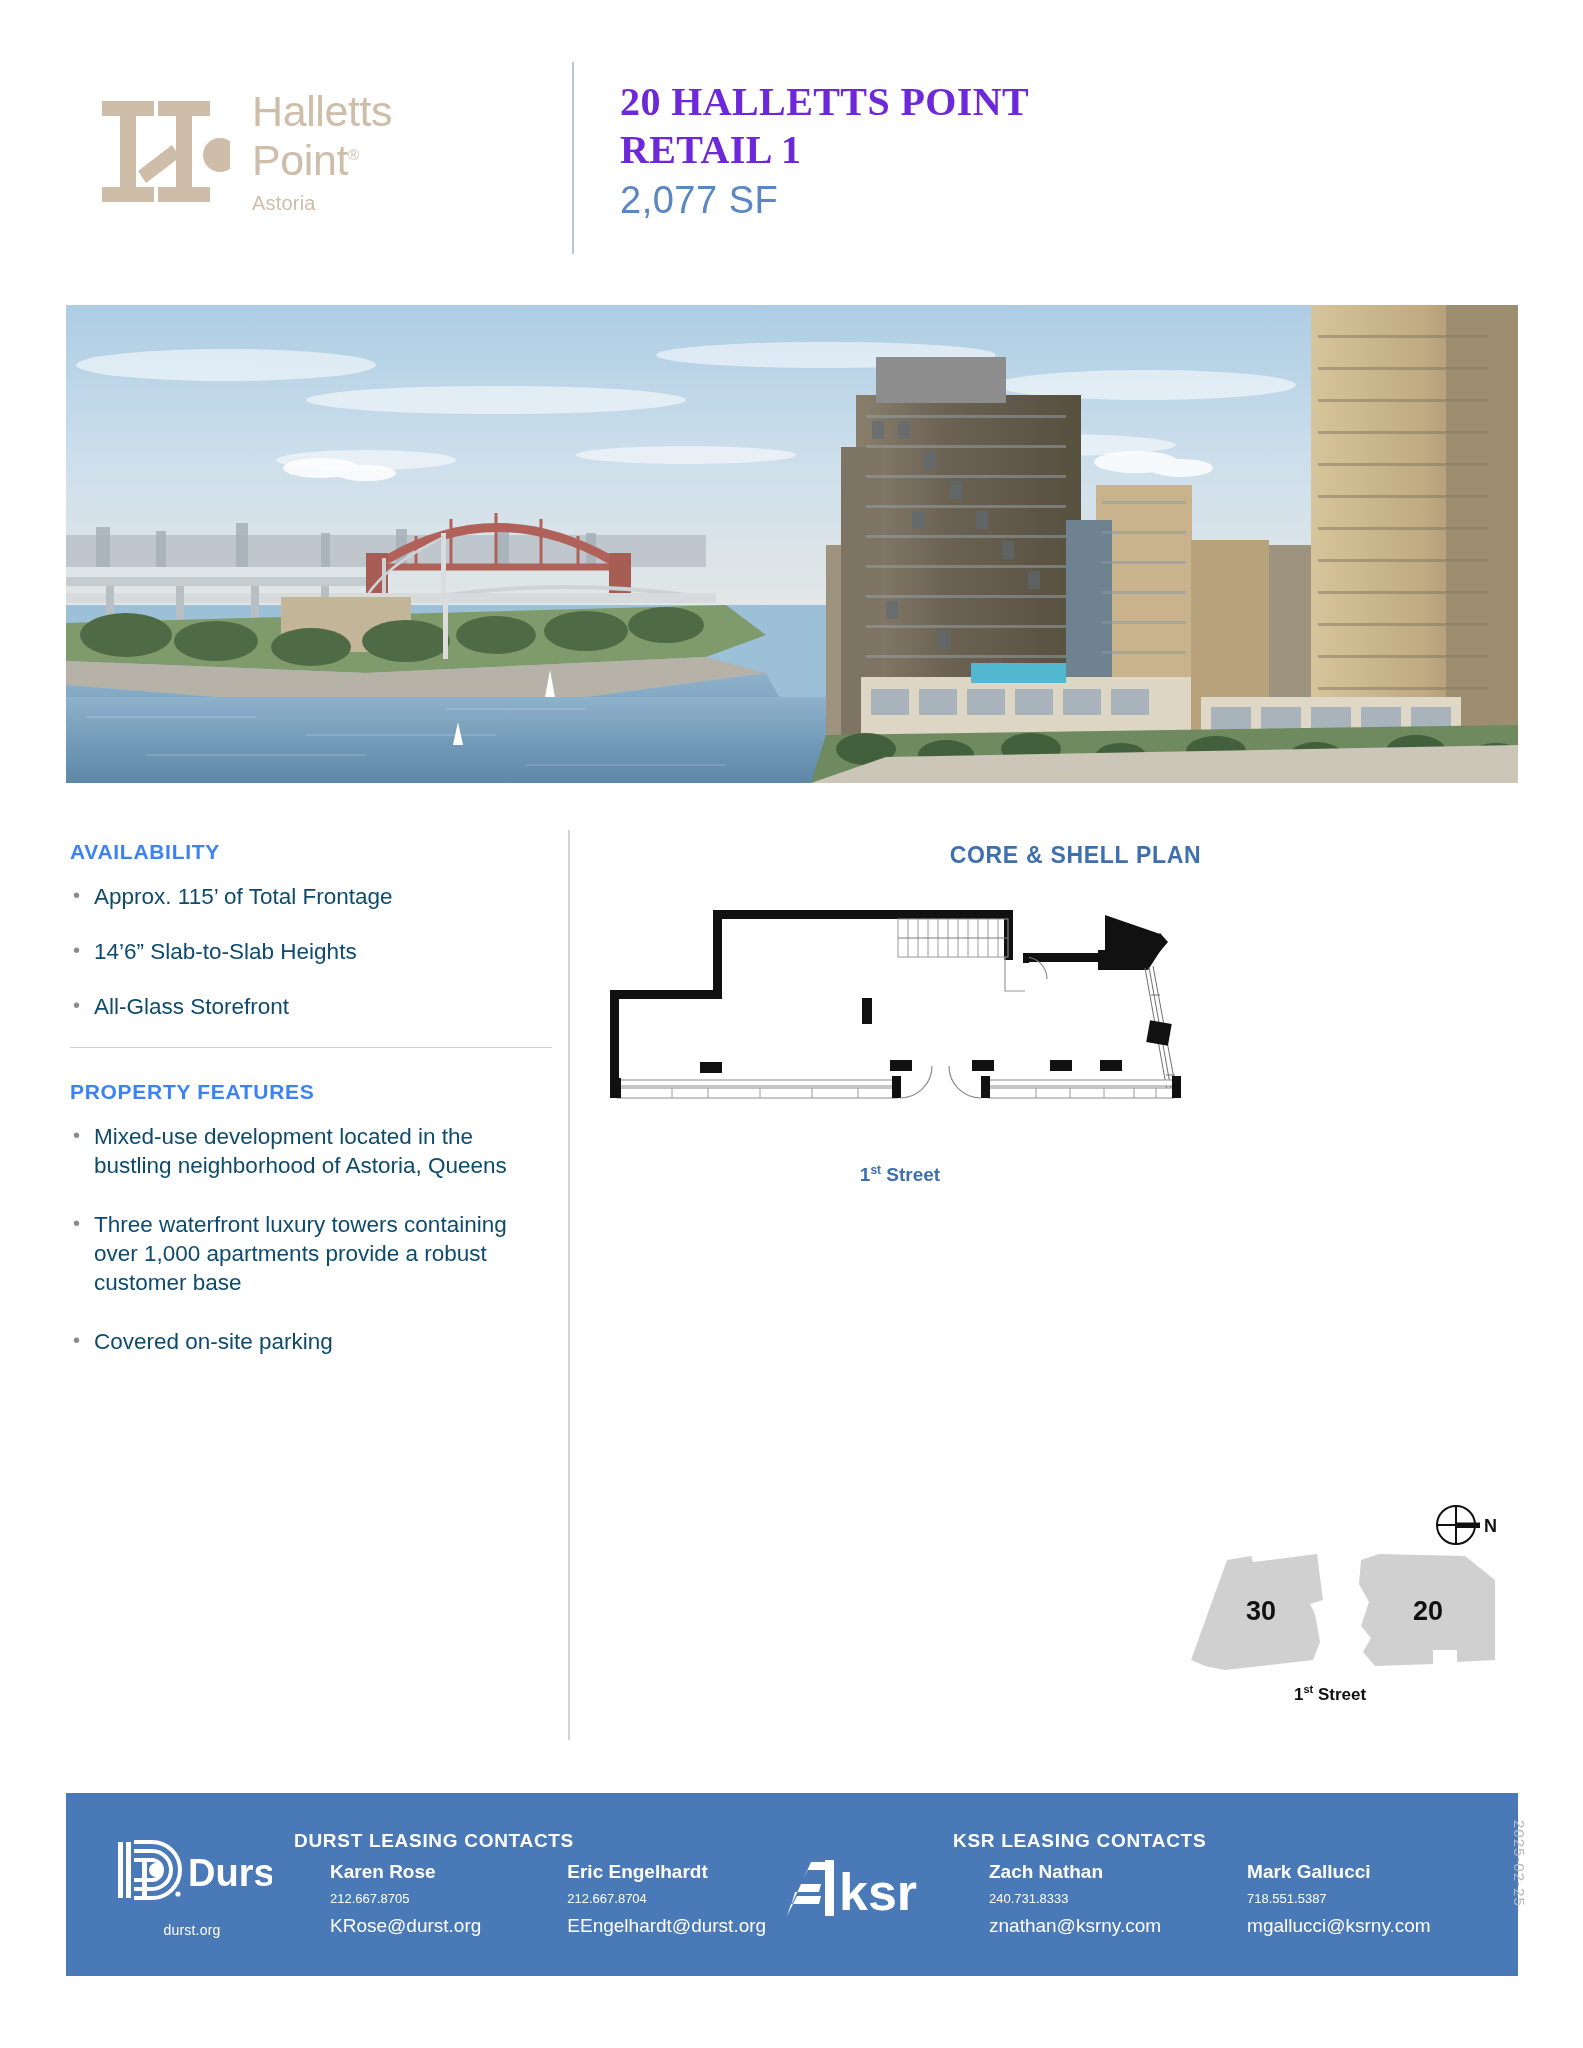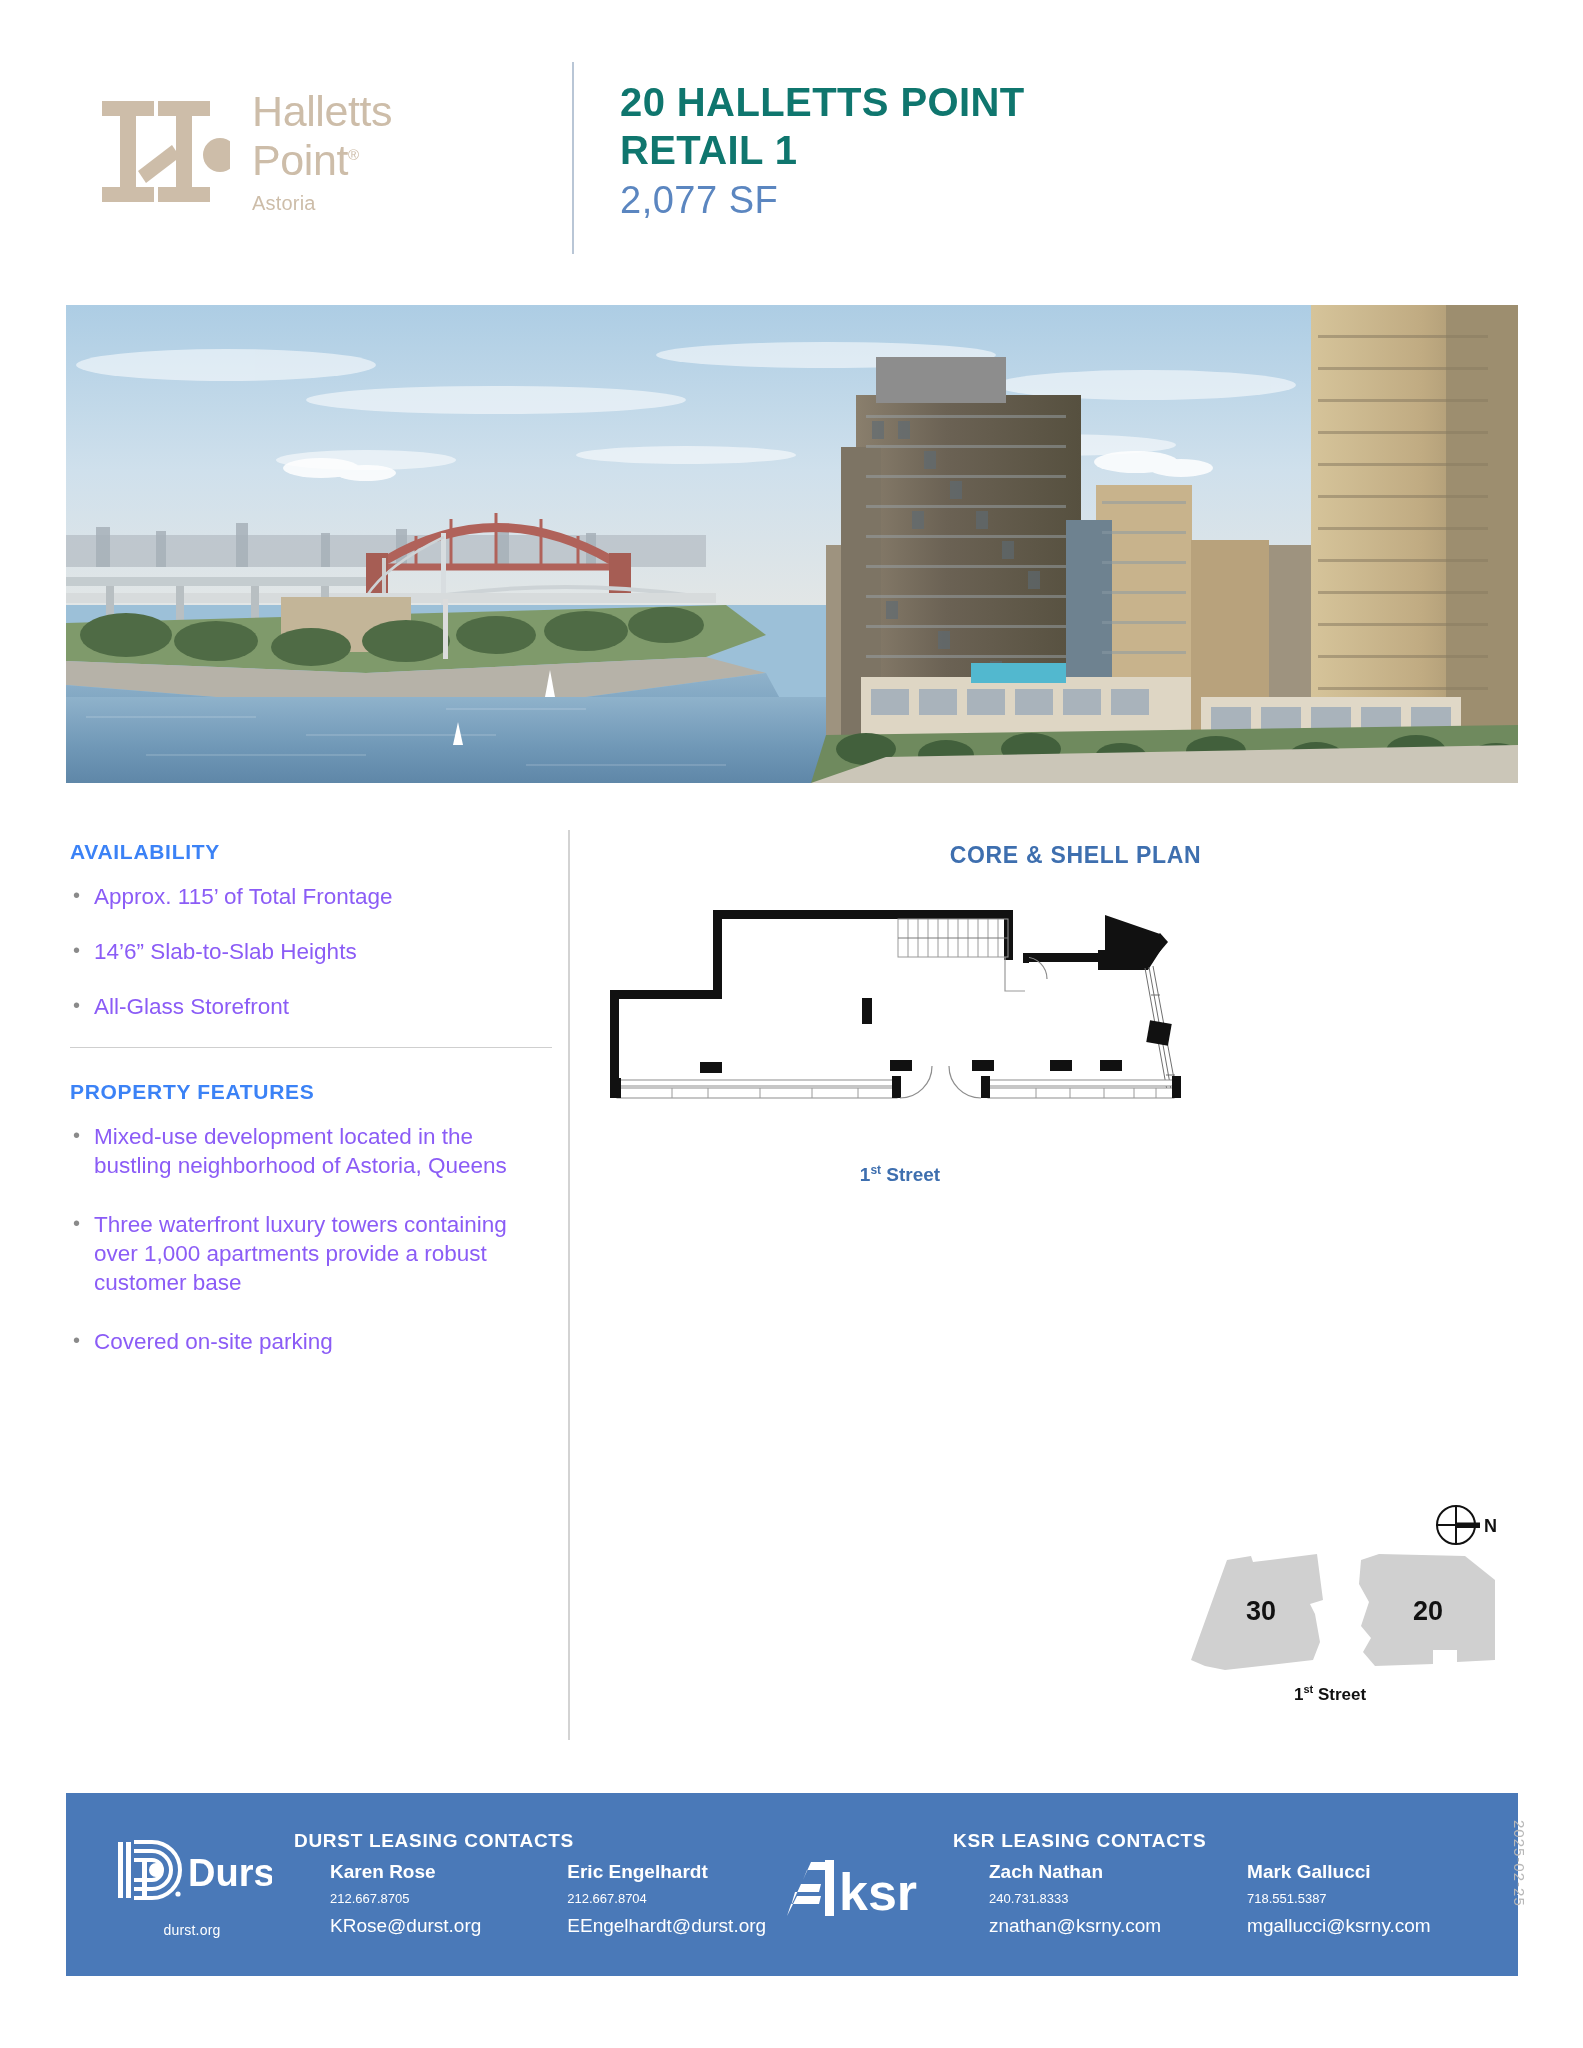--- a/index.html
+++ b/index.html
@@ -18,21 +18,21 @@
   .logo-words { margin-left: 22px; padding-top: 2px; }
   .logo-line { font-size: 43px; line-height: 43px; font-weight: 400; color: #cdbda9; letter-spacing: -0.4px; }
   .logo-line .reg { font-size: 15px; vertical-align: super; }
   .logo-sub { font-size: 20px; color: #cdbda9; margin-top: 10px; letter-spacing: 0.2px; }
 
   .hdr-divider { position: absolute; left: 572px; top: 62px; width: 2px; height: 192px; background: #b9c6d6; }
 
   .title-block { position: absolute; left: 620px; top: 78px; }
   .title-l1, .title-l2 {
     font-size: 40px; line-height: 48px; font-weight: 700;
-    color: #0f766e; letter-spacing: 0.4px;
+    color: #6d28d9; letter-spacing: 0.4px; font-family: Liberation Serif, serif;
   }
   .title-sf { font-size: 38px; line-height: 52px; font-weight: 300; color: #5b86c0; letter-spacing: 0.5px; }
 
   
   .hero {
     position: absolute; left: 66px; top: 305px; width: 1452px; height: 478px;
     overflow: hidden; background: #9cc0d8;
   }
   .hero svg { display: block; width: 100%; height: 100%; }
 
@@ -40,21 +40,21 @@
   .col-divider { position: absolute; left: 568px; top: 830px; width: 2px; height: 910px; background: #d3d3d3; }
 
   .left-col { position: absolute; left: 70px; top: 840px; width: 460px; }
   .sec-head {
     font-size: 21px; font-weight: 700; color: #3b82f6;
     letter-spacing: 0.7px; margin-bottom: 18px;
   }
   ul.bullets { list-style: none; }
   ul.bullets li {
     position: relative; padding-left: 24px; margin-bottom: 26px;
-    font-size: 22.5px; line-height: 29px; color: #8b5cf6; font-weight: 400;
+    font-size: 22.5px; line-height: 29px; color: #0c4a6e; font-weight: 400;
   }
   ul.bullets li:before {
     content: "\2022"; position: absolute; left: 3px; top: -1px;
     color: #8a8a8a; font-size: 20px;
   }
   .rule { width: 482px; height: 1px; background: #cfcfcf; margin: 14px 0 32px 0; }
   .features ul.bullets li { margin-bottom: 30px; }
 
   
   .plan-head {

